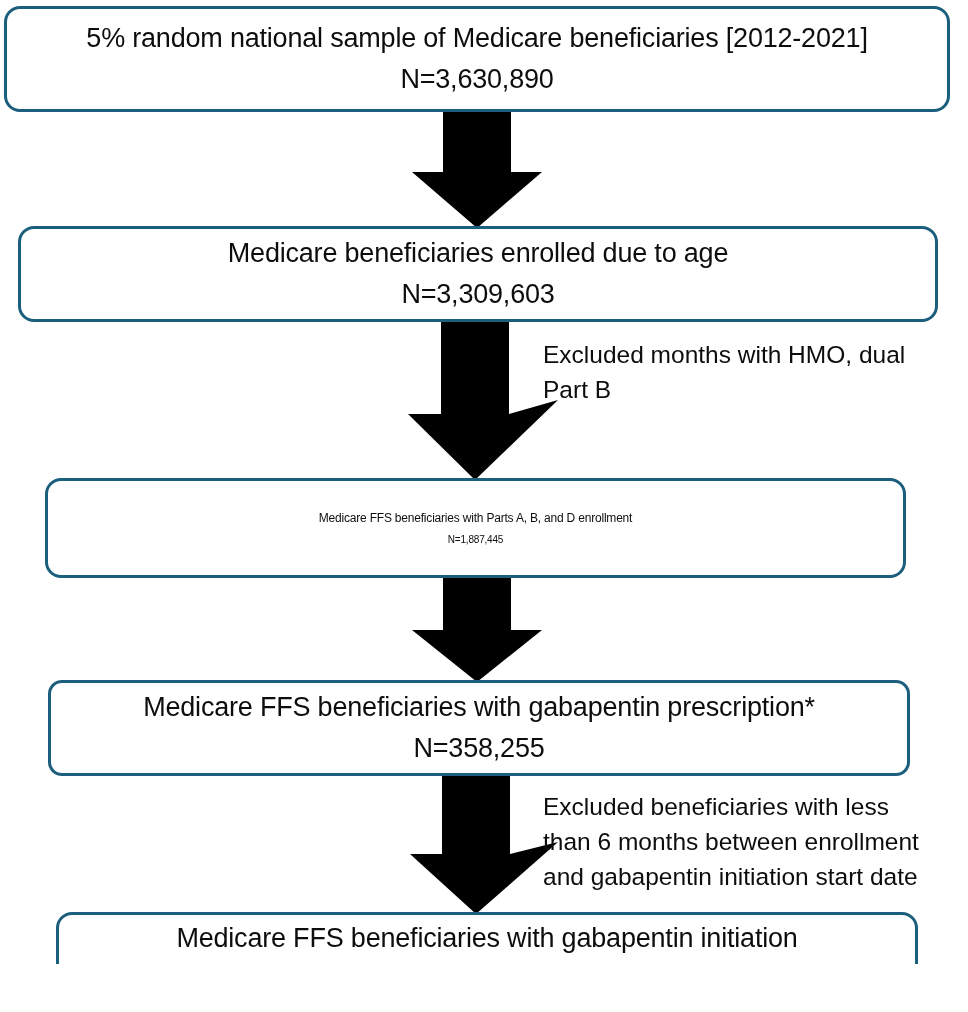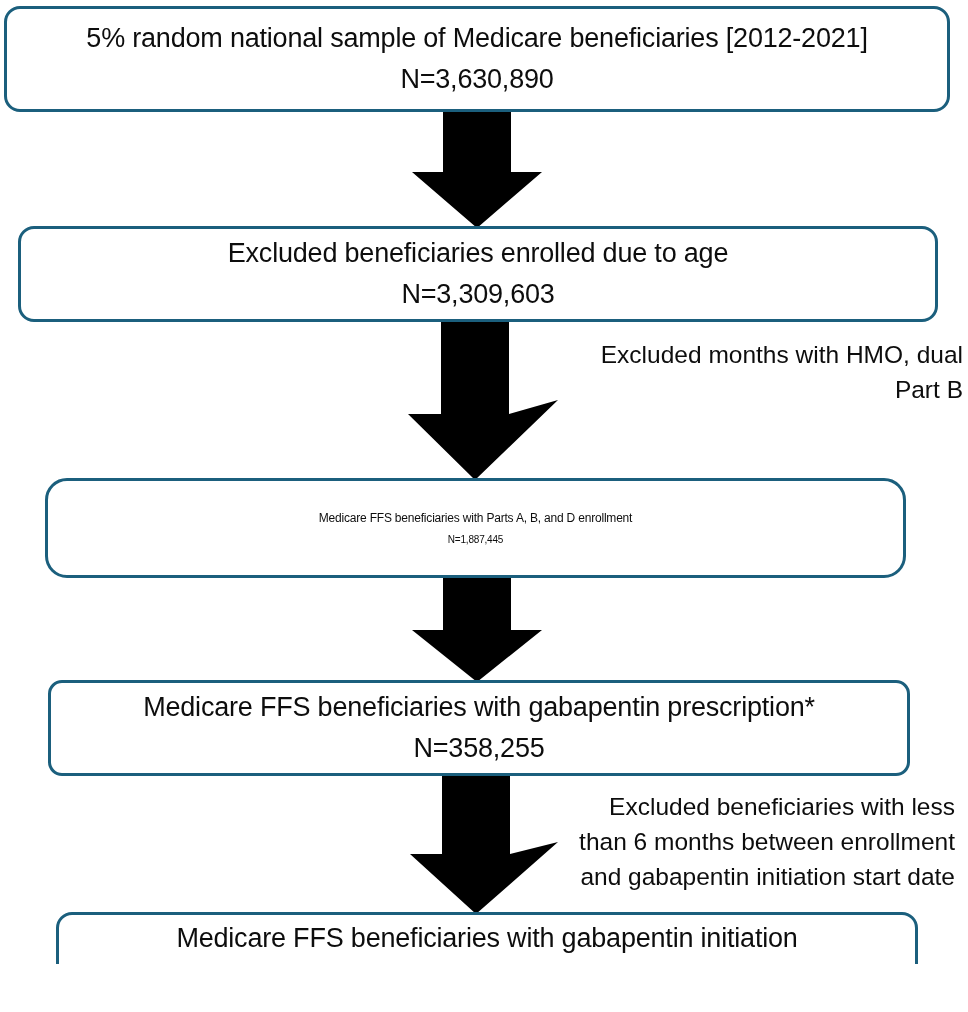--- a/index.html
+++ b/index.html
@@ -63,56 +63,55 @@
     position: absolute;
     font-size: 24.5px;
     line-height: 1.42;
     color: #0d0d0d;
     z-index: 4;
     text-align: left;
   }
   .side-note .note-line {
     display: block;
     white-space: nowrap;
-    text-align: right;
   }
 </style>
 </head>
 <body>
 
 <div id="flowchart">
 
   <div class="node-box" style="left:4px; top:6px; width:946px; height:106px; padding:0 14px;">
     <span class="node-line">5% random national sample of Medicare beneficiaries [2012-2021]</span>
     <span class="node-line count">N=3,630,890</span>
   </div>
 
   <div class="arrow" style="left:412px; top:112px; width:130px; height:116px;">
     <svg width="130" height="116" viewBox="0 0 130 116" aria-hidden="true">
       <polygon points="31,0 99,0 99,60 130,60 65,116 0,60 31,60" fill="#000000"></polygon>
     </svg>
   </div>
 
   <div class="node-box" style="left:18px; top:226px; width:920px; height:96px; padding:0 14px;">
-    <span class="node-line">Excluded beneficiaries enrolled due to age</span>
+    <span class="node-line">Medicare beneficiaries enrolled due to age</span>
     <span class="node-line count">N=3,309,603</span>
   </div>
 
   <div class="arrow" style="left:408px; top:322px; width:150px; height:158px;">
     <svg width="150" height="158" viewBox="0 0 150 158" aria-hidden="true">
       <polygon points="33,0 101,0 101,92 150,78 67,158 0,92 33,92" fill="#000000"></polygon>
     </svg>
   </div>
 
   <div class="side-note" style="left:543px; top:338px; width:420px;">
     <span class="note-line">Excluded months with HMO, dual</span>
     <span class="note-line">Part B</span>
   </div>
 
-  <div class="node-box" style="left:45px; top:478px; width:861px; height:100px; padding:0 10px;border-radius:22px;">
+  <div class="node-box" style="left:45px; top:478px; width:861px; height:100px; padding:0 10px;">
     <span class="node-line" style="font-size: 12px;">Medicare FFS beneficiaries with Parts A, B, and D enrollment</span>
     <span class="node-line count" style="font-size: 10px;">N=1,887,445</span>
   </div>
 
   <div class="arrow" style="left:412px; top:578px; width:130px; height:104px;">
     <svg width="130" height="104" viewBox="0 0 130 104" aria-hidden="true">
       <polygon points="31,0 99,0 99,52 130,52 65,104 0,52 31,52" fill="#000000"></polygon>
     </svg>
   </div>
 
@@ -120,21 +119,21 @@
     <span class="node-line">Medicare FFS beneficiaries with gabapentin prescription*</span>
     <span class="node-line count">N=358,255</span>
   </div>
 
   <div class="arrow" style="left:410px; top:776px; width:148px; height:138px;">
     <svg width="148" height="138" viewBox="0 0 148 138" aria-hidden="true">
       <polygon points="32,0 100,0 100,78 148,66 66,138 0,78 32,78" fill="#000000"></polygon>
     </svg>
   </div>
 
-  <div class="side-note" style="left:530px; top:790px; width:425px;">
+  <div class="side-note" style="left:543px; top:790px; width:425px;">
     <span class="note-line">Excluded beneficiaries with less</span>
     <span class="note-line">than 6 months between enrollment</span>
     <span class="note-line">and gabapentin initiation start date</span>
   </div>
 
   <div class="node-box" style="left:56px; top:912px; width:862px; height:94px; padding:0 12px;">
     <span class="node-line">Medicare FFS beneficiaries with gabapentin initiation</span>
     <span class="node-line count">N=247,612</span>
   </div>
 

